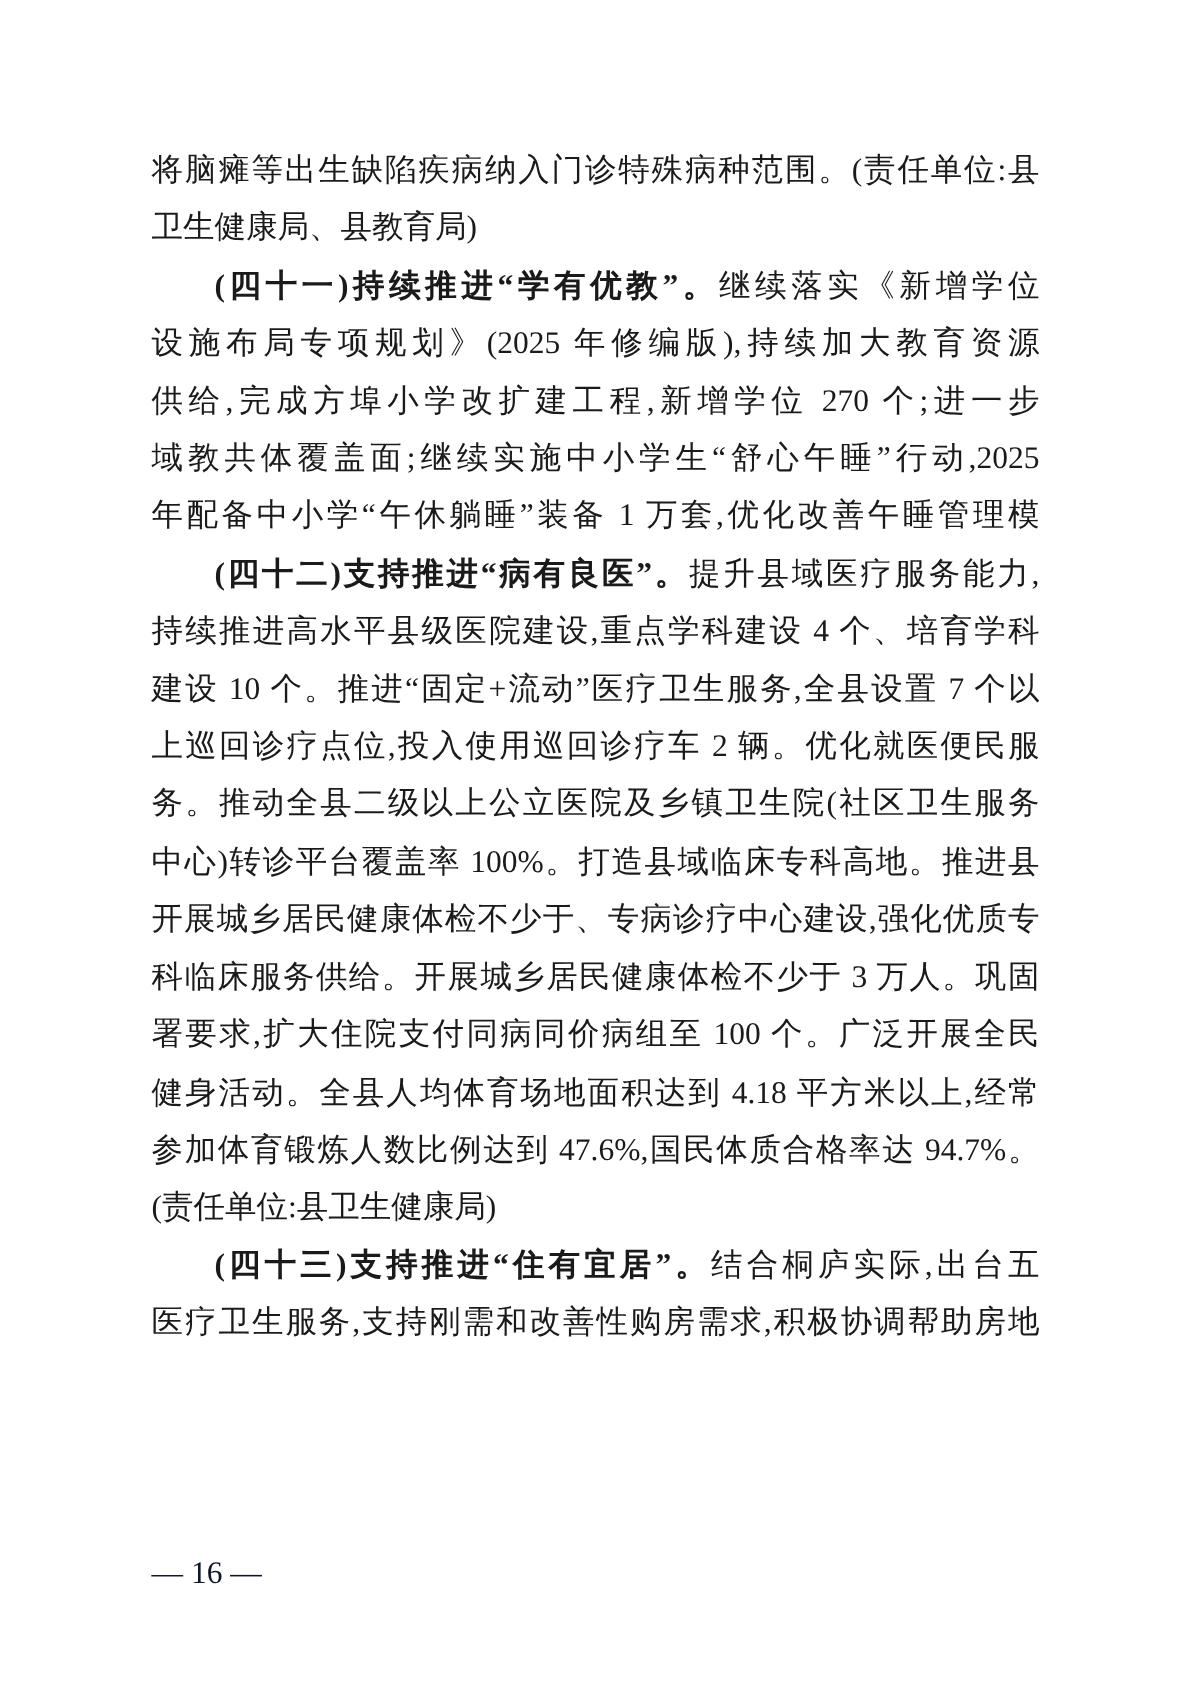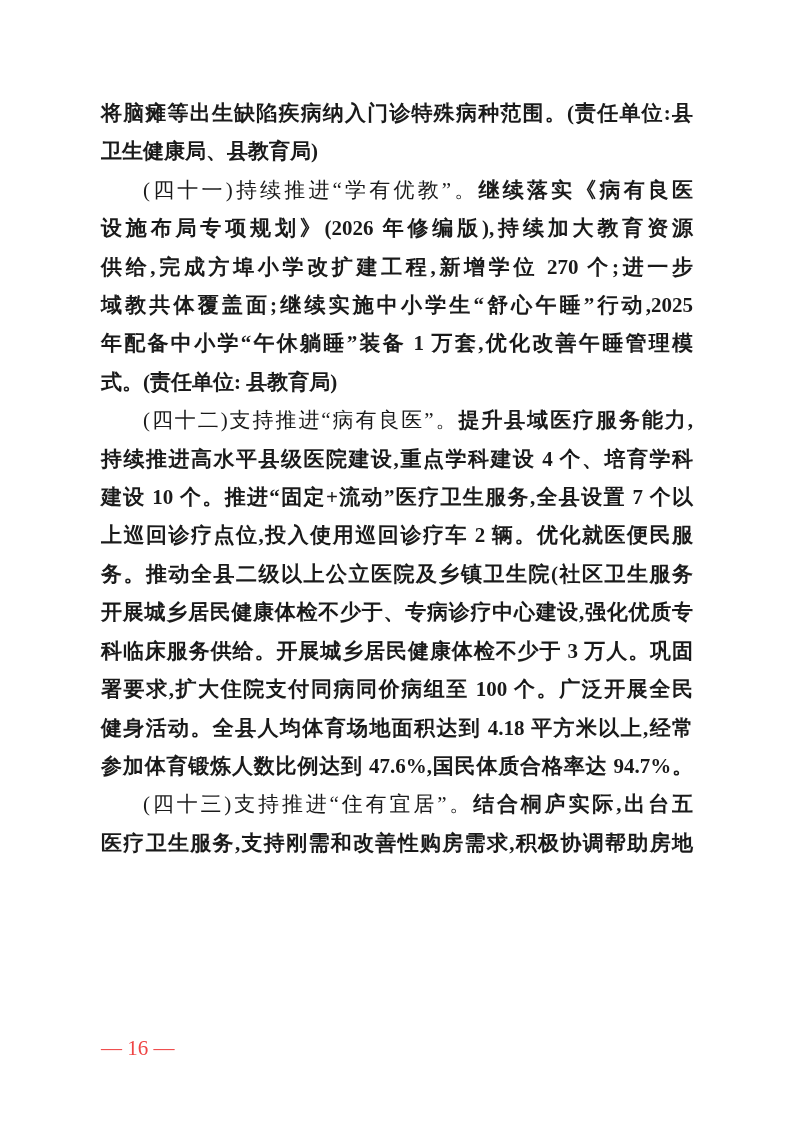--- a/index.html
+++ b/index.html
@@ -28,57 +28,58 @@
     width: 100%;
     text-align: justify;
   }
   .line.fill {
     text-align-last: justify;
   }
   .line.indent {
     text-indent: 2em;
   }
   .run {
-    font-weight: 700;
+    font-weight: 400;
   }
   .run.bold {
-    font-weight: 400;
+    font-weight: 700;
     margin-top: 46px;
   }
   .footer {
     position: absolute;
     left: 101px;
     top: 1036px;
     font-size: 21px;
     line-height: 24px;
-    color: #ef4444;
+    color: #0f172a;
   }
 </style>
 </head>
 <body>
 
 <div class="page">
   <div class="text-block">
       <div class="line fill"><span class="run">将脑瘫等出生缺陷疾病纳入门诊特殊病种范围。(责任单位:县</span></div>
       <div class="line"><span class="run">卫生健康局、县教育局)</span></div>
-      <div class="line fill indent"><span class="run bold">(四十一)持续推进“学有优教”。</span><span class="run">继续落实《病有良医</span></div>
-      <div class="line fill"><span class="run">设施布局专项规划》(2026 年修编版),持续加大教育资源</span></div>
+      <div class="line fill indent"><span class="run bold">(四十一)持续推进“学有优教”。</span><span class="run">继续落实《新增学位</span></div>
+      <div class="line fill"><span class="run">设施布局专项规划》(2025 年修编版),持续加大教育资源</span></div>
       <div class="line fill"><span class="run">供给,完成方埠小学改扩建工程,新增学位 270 个;进一步</span></div>
       <div class="line fill"><span class="run">域教共体覆盖面;继续实施中小学生“舒心午睡”行动,2025</span></div>
       <div class="line fill"><span class="run">年配备中小学“午休躺睡”装备 1 万套,优化改善午睡管理模</span></div>
-      <div class="line"><span class="run">式。(责任单位: 县教育局)</span></div>
       <div class="line fill indent"><span class="run bold">(四十二)支持推进“病有良医”。</span><span class="run">提升县域医疗服务能力,</span></div>
       <div class="line fill"><span class="run">持续推进高水平县级医院建设,重点学科建设 4 个、培育学科</span></div>
       <div class="line fill"><span class="run">建设 10 个。推进“固定+流动”医疗卫生服务,全县设置 7 个以</span></div>
       <div class="line fill"><span class="run">上巡回诊疗点位,投入使用巡回诊疗车 2 辆。优化就医便民服</span></div>
       <div class="line fill"><span class="run">务。推动全县二级以上公立医院及乡镇卫生院(社区卫生服务</span></div>
+      <div class="line fill"><span class="run">中心)转诊平台覆盖率 100%。打造县域临床专科高地。推进县</span></div>
       <div class="line fill"><span class="run">开展城乡居民健康体检不少于、专病诊疗中心建设,强化优质专</span></div>
       <div class="line fill"><span class="run">科临床服务供给。开展城乡居民健康体检不少于 3 万人。巩固</span></div>
       <div class="line fill"><span class="run">署要求,扩大住院支付同病同价病组至 100 个。广泛开展全民</span></div>
       <div class="line fill"><span class="run">健身活动。全县人均体育场地面积达到 4.18 平方米以上,经常</span></div>
       <div class="line fill"><span class="run">参加体育锻炼人数比例达到 47.6%,国民体质合格率达 94.7%。</span></div>
+      <div class="line"><span class="run">(责任单位:县卫生健康局)</span></div>
       <div class="line fill indent"><span class="run bold">(四十三)支持推进“住有宜居”。</span><span class="run">结合桐庐实际,出台五</span></div>
       <div class="line fill"><span class="run">医疗卫生服务,支持刚需和改善性购房需求,积极协调帮助房地</span></div>
     </div>
   <div class="footer">
     <span>— 16 —</span>
   </div>
 </div>
 
 </body></html>

